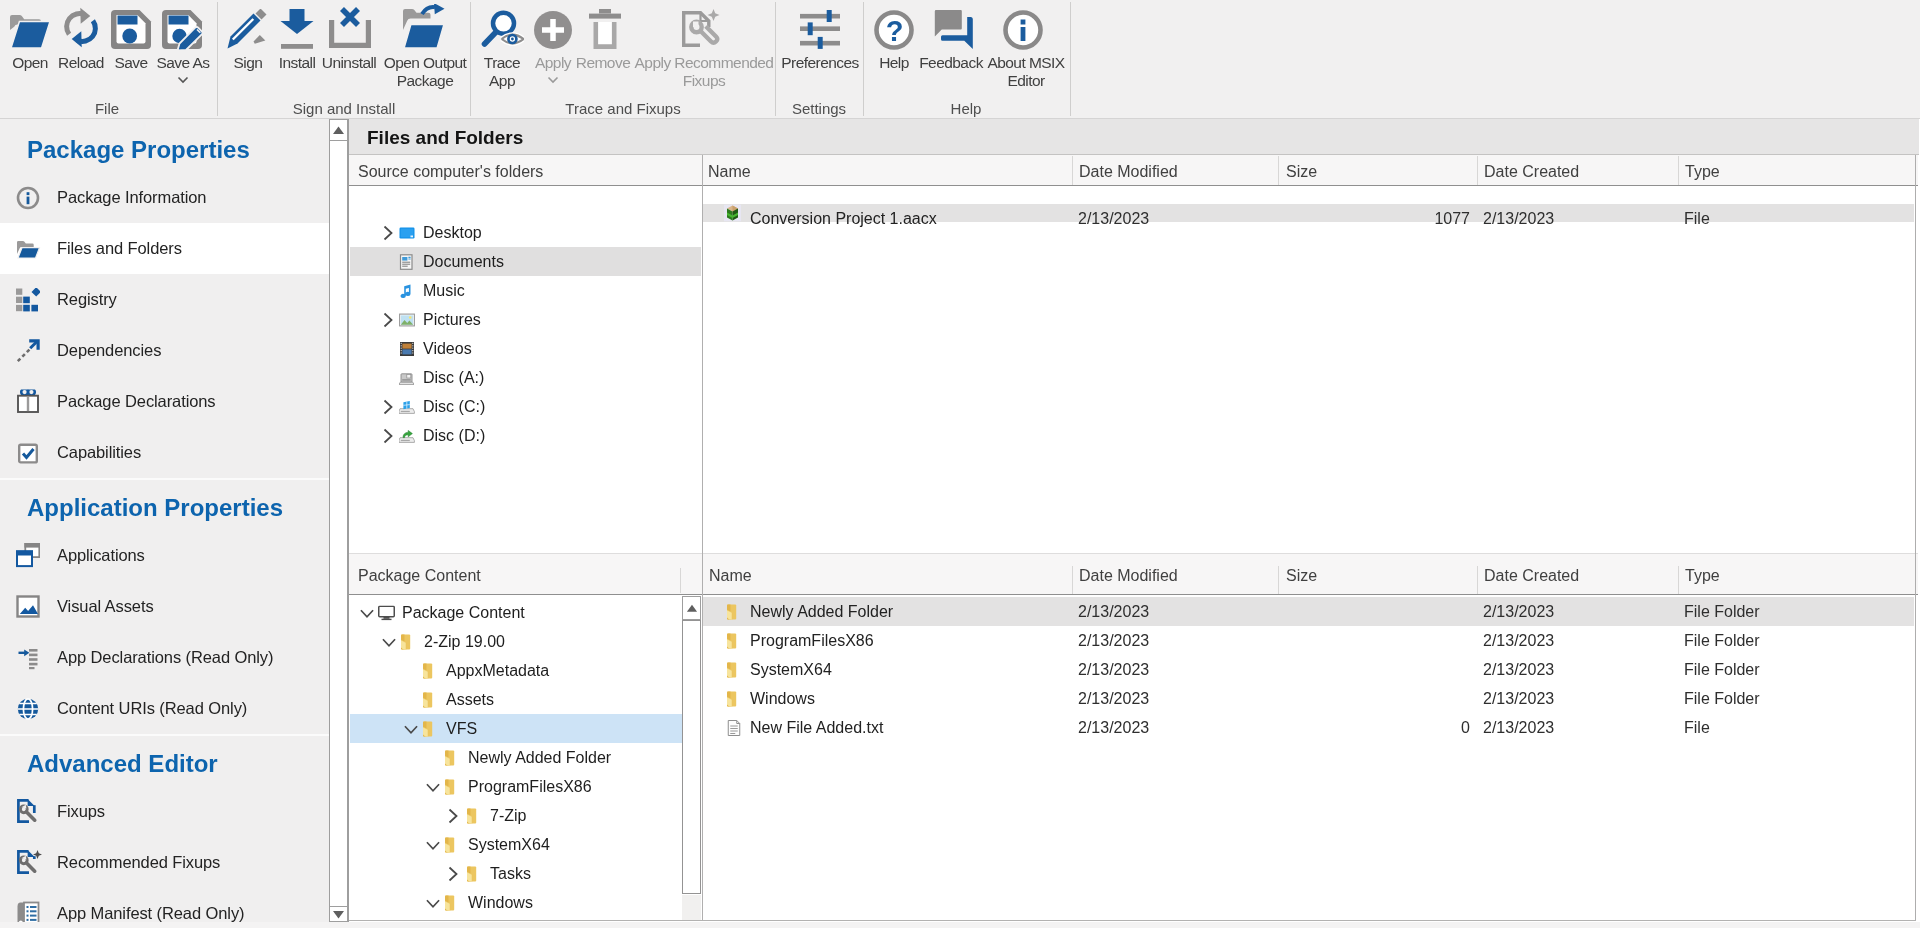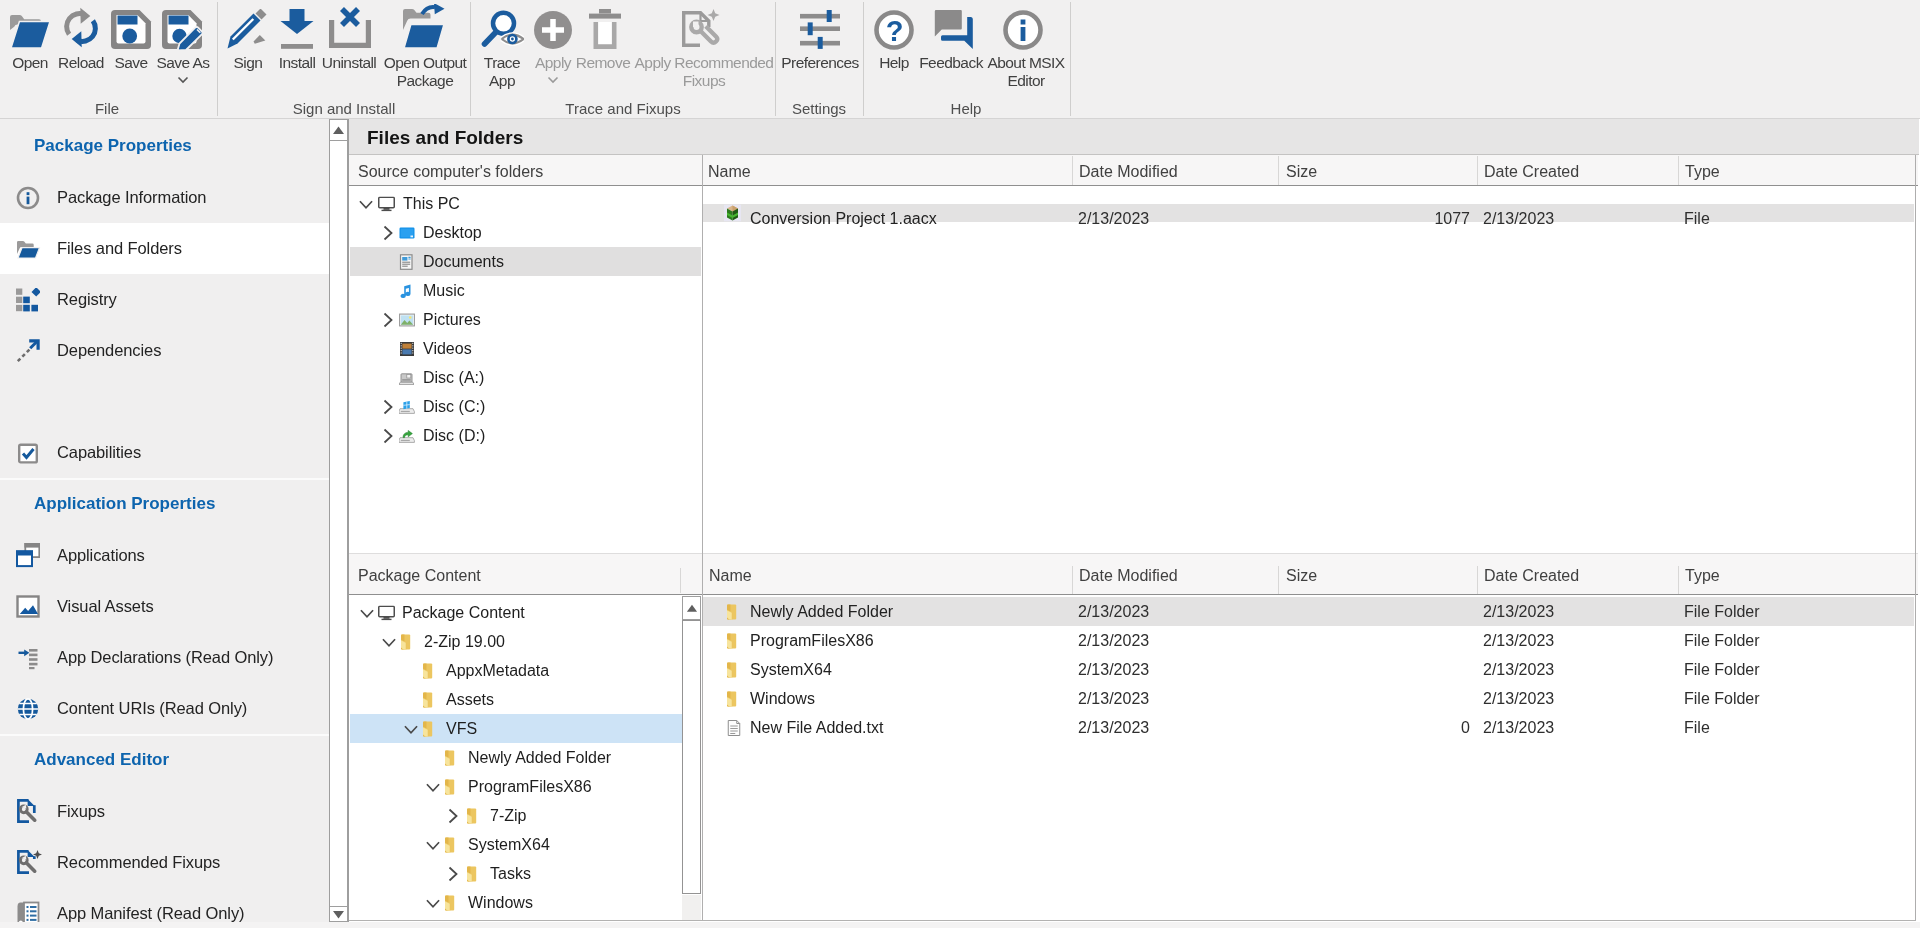--- a/index.html
+++ b/index.html
@@ -4,21 +4,21 @@
 *{margin:0;padding:0;box-sizing:border-box}
 html,body{width:1920px;height:928px;overflow:hidden;font-family:"Liberation Sans",sans-serif;background:#fff}
 #ribbon{position:absolute;left:0;top:0;width:1920px;height:119px;background:#f1f0f0;border-bottom:1px solid #d5d4d4}
 .gsep{position:absolute;top:2px;height:114px;width:1px;background:#cfcecd}
 .rlbl{position:absolute;top:54px;width:220px;transform:translateX(-50%);text-align:center;font-size:15.5px;line-height:18px;color:#404040;white-space:pre-line;letter-spacing:-0.55px}
 .rlbl.dis{color:#9a9a9a}
 .glbl{position:absolute;top:100px;transform:translateX(-50%);font-size:15px;color:#4e4e4e;white-space:nowrap}
 .ricon{position:absolute;top:10px;transform:translateX(-50%)}
 .chevd{position:absolute;transform:translateX(-50%)}
 #sidebar{position:absolute;left:0;top:119px;width:329px;height:803px;background:#f0efef;overflow:hidden}
-.shead{position:absolute;left:34px;font-size:17px;font-weight:bold;color:#0d64ae;white-space:nowrap}
+.shead{position:absolute;left:27px;font-size:24px;font-weight:bold;color:#0d64ae;white-space:nowrap}
 .srow{position:absolute;left:0;width:329px;height:51px}
 .srow.sel{background:#fff}
 .srow .sic{position:absolute;left:16px;top:50%;transform:translateY(-50%)}
 .srow .stx{position:absolute;left:57px;top:0;line-height:51px;font-size:16.5px;color:#232323;white-space:nowrap;letter-spacing:-0.1px}
 .ssep{position:absolute;left:0px;width:329px;height:2px;background:#fbfbfb}
 #sscroll{position:absolute;left:329px;top:119px;width:19px;height:803px;background:#fff;border:1px solid #9e9e9e}
 #main{position:absolute;left:348px;top:119px;width:1572px;height:803px;background:#fff;border-left:1px solid #9e9e9e}
 .mtitle{position:absolute;left:0;top:0;width:1570px;height:36px;background:#e6e5e5;border-bottom:1px solid #c4c3c2}
 .mtitle span{position:absolute;left:18px;top:8px;font-size:19px;font-weight:bold;color:#141414}
 .hband{position:absolute;left:0;width:1569px;background:#f7f6f6;border-bottom:1px solid #8f8f8f}
@@ -322,20 +322,29 @@
 
 <div class="srow" style="top:206px">
 <svg class="sic" width="24" height="24" viewBox="0 0 24 24">
         <path d="M1.8,22.2 L14.5,9.5" stroke="#6e6d6d" stroke-width="2.6" stroke-dasharray="3.6,2.8" fill="none"></path>
         <path d="M21,2.5 L14.2,9.3" stroke="#1358a0" stroke-width="3" fill="none"></path>
         <path d="M13.2,1.9 L22.1,1.9 L22.1,10.8" stroke="#1358a0" stroke-width="3.2" fill="none"></path>
       </svg>
 <div class="stx">Dependencies</div>
     </div>
 
+<div class="srow" style="top:257px">
+<svg class="sic" width="24" height="25" viewBox="0 0 24 25">
+        <circle cx="8.6" cy="2.6" r="3.4" fill="none" stroke="#1358a0" stroke-width="2.5"></circle>
+        <circle cx="15.4" cy="2.6" r="3.4" fill="none" stroke="#1358a0" stroke-width="2.5"></circle>
+        <rect x="2" y="6.2" width="20" height="16.3" fill="#fff" stroke="#555454" stroke-width="1.9"></rect>
+        <rect x="10.8" y="7.2" width="2.4" height="14.4" fill="#9b9a9a"></rect>
+      </svg>
+<div class="stx">Package Declarations</div>
+    </div>
 
 <div class="srow" style="top:308px">
 <svg class="sic" width="24" height="24" viewBox="0 0 24 24">
         <rect x="3.2" y="3.8" width="17.6" height="17.6" rx="1.5" fill="#fff" stroke="#8c8b8b" stroke-width="2.4"></rect>
         <path d="M7,12.5 L10.5,16.5 L17.5,8" fill="none" stroke="#15599c" stroke-width="3"></path>
       </svg>
 <div class="stx">Capabilities</div>
     </div>
 
 <div class="ssep" style="top:359px"></div>
@@ -451,29 +460,20 @@
 <div class="htx" style="left:730px;top:8px">Date Modified</div>
 <div class="htx" style="left:937px;top:8px">Size</div>
 <div class="htx" style="left:1135px;top:8px">Date Created</div>
 <div class="htx" style="left:1336px;top:8px">Type</div>
 </div>
 <div class="csep" style="left:723px;top:37px;height:29px"></div>
 <div class="csep" style="left:929px;top:37px;height:29px"></div>
 <div class="csep" style="left:1128px;top:37px;height:29px"></div>
 <div class="csep" style="left:1329px;top:37px;height:29px"></div>
 
-<div class="trow" style="top:70px">
-<svg class="tchev" style="left:9px" width="14" height="10" viewBox="0 0 15 10">
-        <use href="#chD"></use>
-      </svg>
-<svg class="tic" style="left:28px" width="17" height="15" viewBox="0 0 17 15">
-        <use href="#monitor"></use>
-      </svg>
-<div class="ttx" style="left:53px">This PC</div>
-    </div>
 
 <div class="trow" style="top:99px">
 <svg class="tchev" style="left:33px" width="10" height="15" viewBox="0 0 9 15">
         <use href="#chR"></use>
       </svg>
 <svg class="tic" style="left:49px" width="16" height="14" viewBox="0 0 16 14">
         <use href="#desktop"></use>
       </svg>
 <div class="ttx" style="left:73px">Desktop</div>
     </div>

